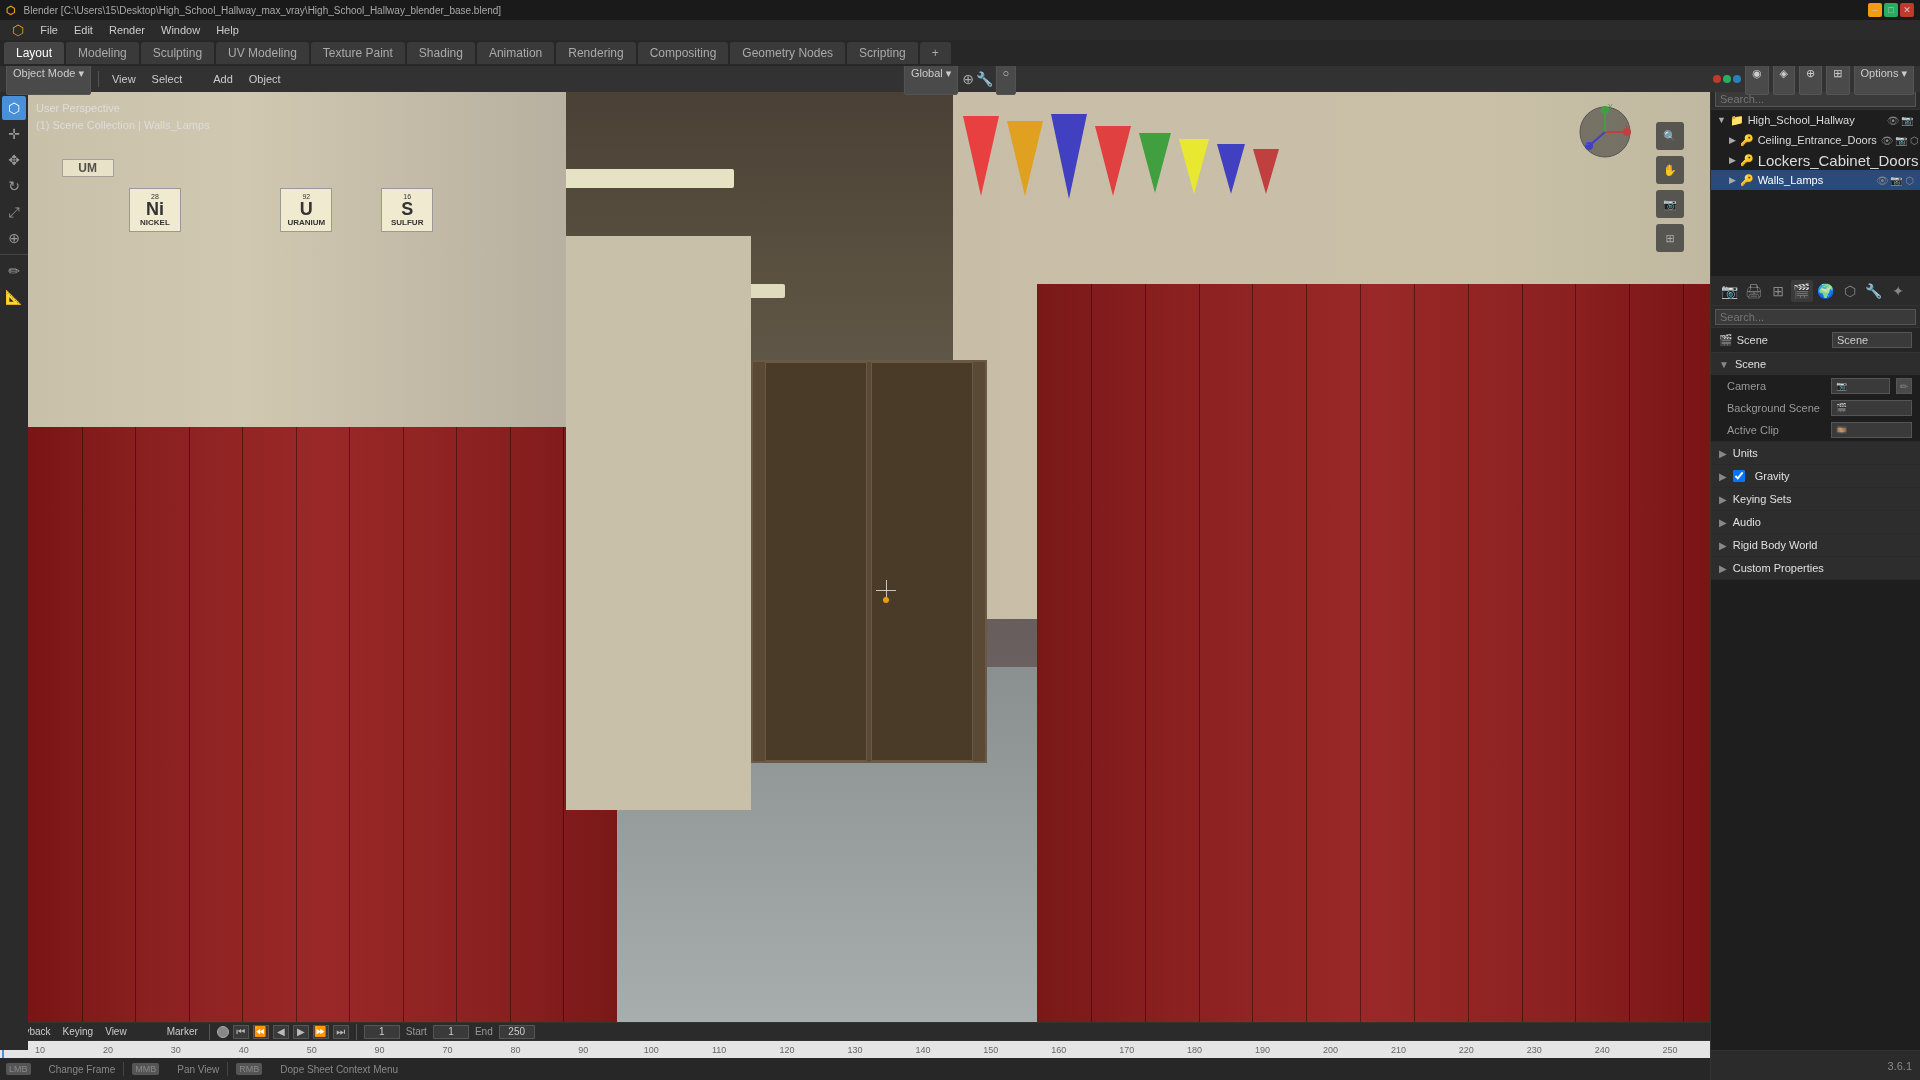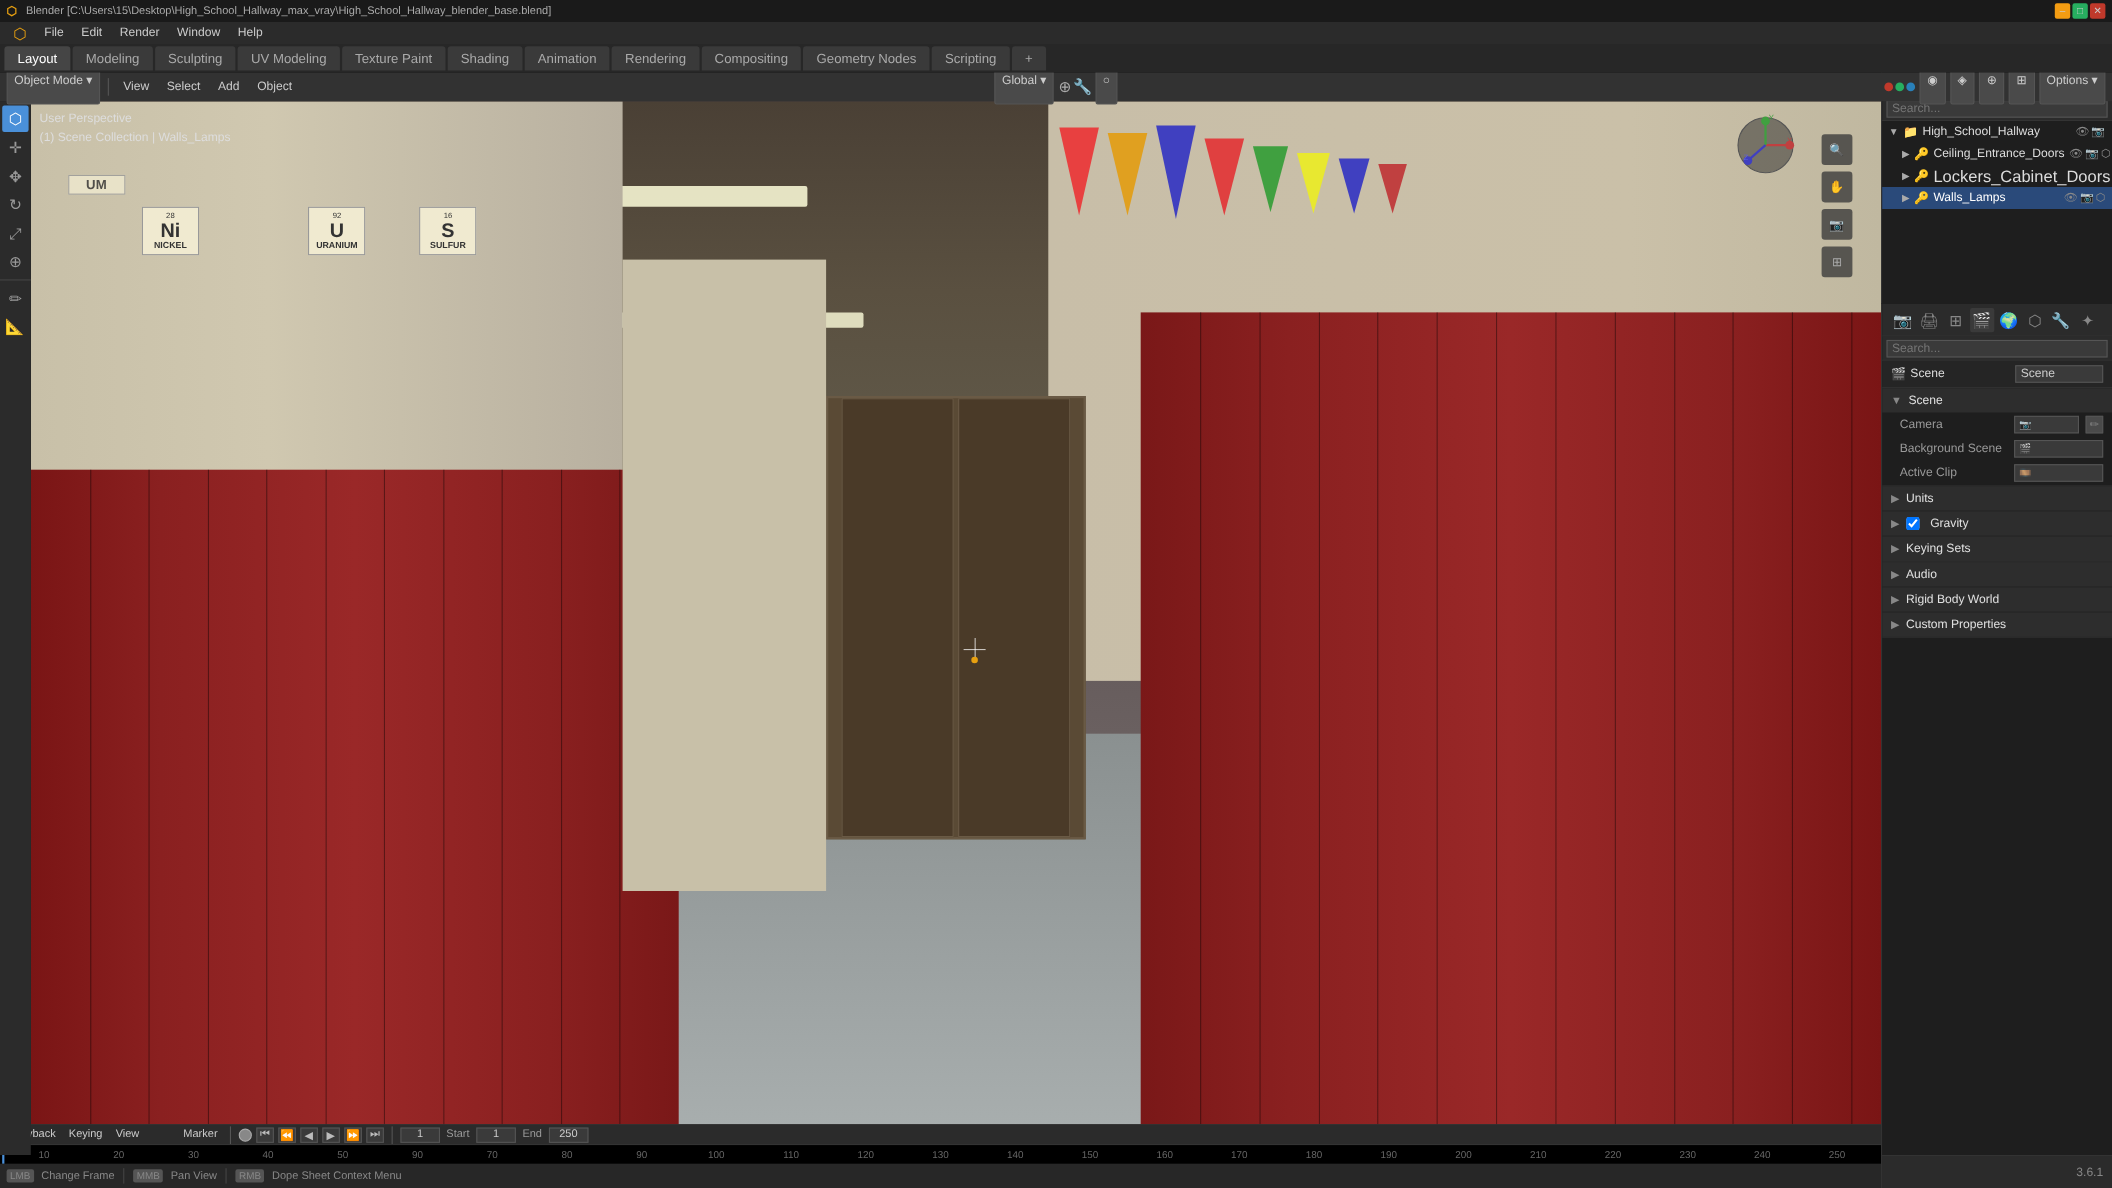--- a/index.html
+++ b/index.html
@@ -460,21 +460,21 @@
       padding: 0 2px;
       text-align: center;
     }
     .timeline-label {
       font-size: 10px;
       color: #999;
       margin: 0 2px;
     }
     #timeline-track {
       flex: 1;
-      background: #000000;
+      background: #e5e5e5;
       position: relative;
       display: flex;
       align-items: flex-end;
     }
     .timeline-numbers {
       display: flex;
       align-items: center;
       height: 100%;
       padding: 0 6px;
       gap: 0;
@@ -522,21 +522,21 @@
       display: flex;
       align-items: center;
       padding: 0 6px;
       gap: 8px;
       font-size: 10px;
       color: #888;
     }
     .bottom-bar-item {
       display: flex;
       align-items: center;
-      gap: 7px;
+      gap: 18px;
       cursor: pointer;
     }
 
     
     .axis-dot {
       width: 8px;
       height: 8px;
       border-radius: 50%;
       display: inline-block;
     }
@@ -651,21 +651,21 @@
     <div class="toolbar-btn">
       <span>Object Mode</span> ▾
     </div>
     <div class="toolbar-separator"></div>
     <span class="menu-item" style="height:22px;line-height:22px;padding:0 6px;">
       <span>View</span>
     </span>
     <span class="menu-item" style="height:22px;line-height:22px;padding:0 6px;">
       <span>Select</span>
     </span>
-    <span class="menu-item" style="height:22px;line-height:22px;padding:0 6px;">
+    <span class="menu-item" style="height:22px;line-height:22px;padding:0 6px;margin-left:15px;">
       <span>Add</span>
     </span>
     <span class="menu-item" style="height:22px;line-height:22px;padding:0 6px;">
       <span>Object</span>
     </span>
   </div>
 
   <div style="display:flex;align-items:center;gap:4px;position:absolute;left:50%;transform:translateX(-50%);">
     <div class="toolbar-btn">
       <span>Global</span> ▾

